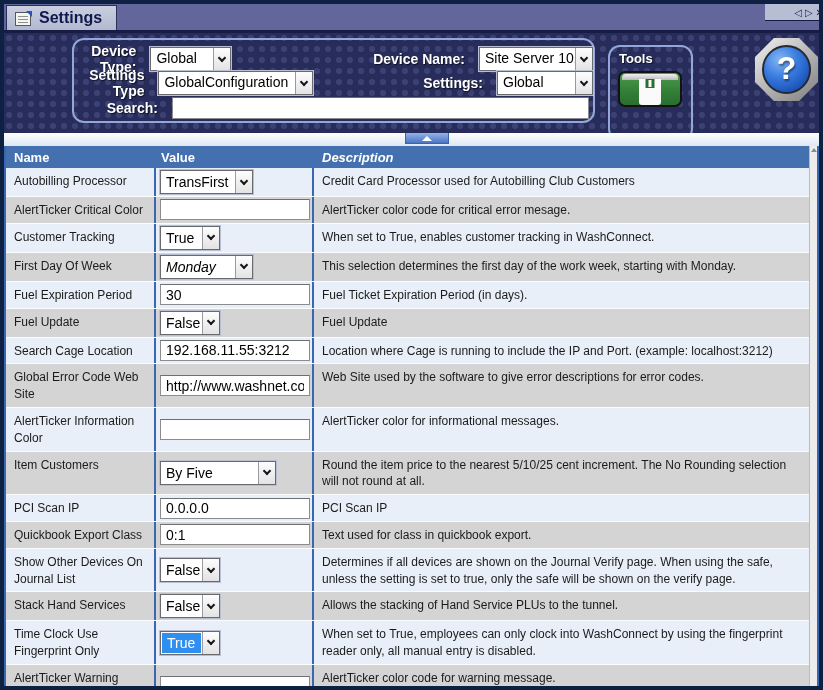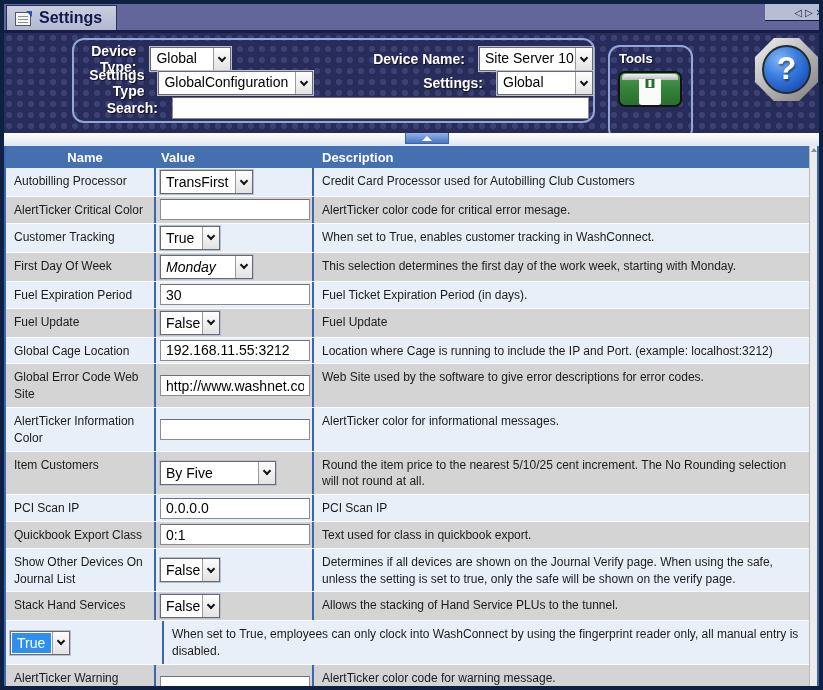--- a/index.html
+++ b/index.html
@@ -124,23 +124,23 @@
   .table-wrap {
     position:relative; height:545px;
     border-left:2px solid #3a67b1; border-right:2px solid #3a67b1;
     border-bottom:3px solid #2e5fa6;
     background:#e8eff8; overflow:hidden; padding-right:8px;
   }
   .thead {
     display:flex; height:22px; background:#4470af; color:#fff;
     font-weight:bold; font-size:13px; align-items:center;
   }
-  .thead .h1 { width:150px; padding-left:8px;text-align:center; }
+  .thead .h1 { width:150px; padding-left:8px; }
   .thead .h2 { width:158px; padding-left:5px; }
-  .thead .h3 { flex:1; padding-left:8px; }
+  .thead .h3 { flex:1; padding-left:8px;font-style:italic; }
 
   .trow { display:flex; border-bottom:1px solid #fafbfd; align-items:stretch; }
   .trow.blue { background:#e8eff8; }
   .trow.gray { background:#d4d4d4; }
   .cell { font-size:12px; color:#1b1b1b; line-height:1.4; }
   .cname { width:150px; padding:5px 6px 4px 8px; border-right:2px solid #3a67b1; }
   .cval  { width:158px; padding:2px 4px; border-right:2px solid #3a67b1; display:flex; align-items:center; }
   .cdesc { flex:1; padding:5px 10px 4px 8px; }
   .cval .tinput { width:150px; }
 
@@ -305,21 +305,21 @@
             <div class="combo" style="width: 60px;">
               <span class="ctext">False</span>
               <span class="cbtn">
                 <i class="chev"></i>
               </span>
             </div>
           </div>
           <div class="cell cdesc">Fuel Update</div>
         </div>
         <div class="trow blue">
-          <div class="cell cname">Global Cage Location</div>
+          <div class="cell cname">Search Cage Location</div>
           <div class="cell cval">
             <input class="tinput" value="192.168.11.55:3212" style="">
           </div>
           <div class="cell cdesc">Location where Cage is running to include the IP and Port. (example: localhost:3212)</div>
         </div>
         <div class="trow gray">
           <div class="cell cname">Global Error Code Web Site</div>
           <div class="cell cval">
             <input class="tinput" value="http://www.washnet.com/" style="">
           </div>
@@ -376,20 +376,21 @@
             <div class="combo" style="width: 60px;">
               <span class="ctext">False</span>
               <span class="cbtn">
                 <i class="chev"></i>
               </span>
             </div>
           </div>
           <div class="cell cdesc">Allows the stacking of Hand Service PLUs to the tunnel.</div>
         </div>
         <div class="trow blue">
+          <div class="cell cname">Time Clock Use Fingerprint Only</div>
           <div class="cell cval">
             <div class="combo" style="width: 60px;">
               <span class="ctext hl">True</span>
               <span class="cbtn">
                 <i class="chev"></i>
               </span>
             </div>
           </div>
           <div class="cell cdesc">When set to True, employees can only clock into WashConnect by using the fingerprint reader only, all manual entry is disabled.</div>
         </div>

